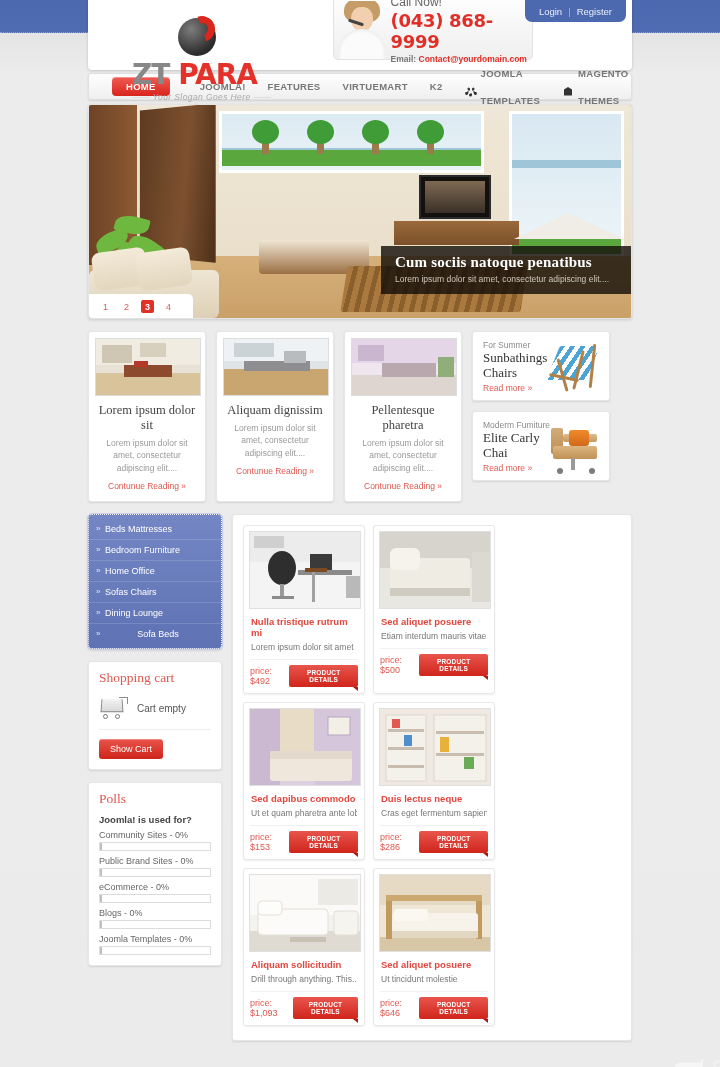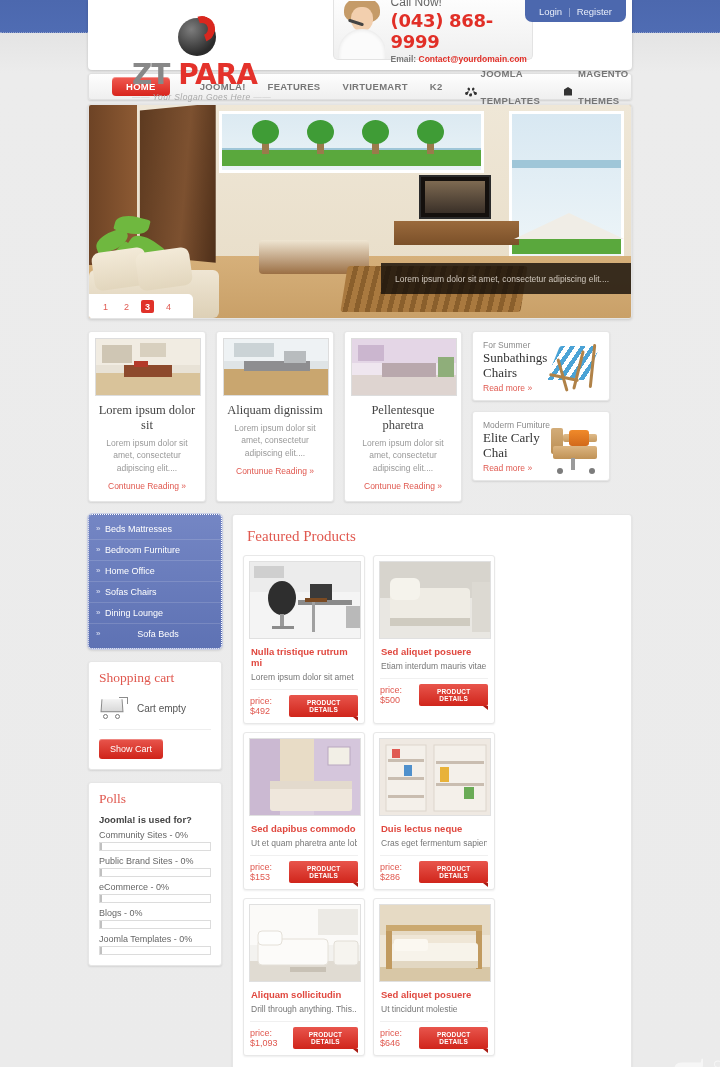--- a/index.html
+++ b/index.html
@@ -417,20 +417,21 @@
         <div class="sl-leaf" style="left:34px;top:28px;transform:rotate(35deg)"></div>
         <div class="sl-leaf" style="left:8px;top:40px;transform:rotate(-45deg)"></div>
       </div>
       <div class="sl-ottoman"></div>
       <div class="sl-sofa"></div>
       <div class="sl-pillow" style="left:4px"></div>
       <div class="sl-pillow" style="left:48px"></div>
       <div class="sl-table"></div>
     </div>
     <div class="sl-cap">
+      <h3>Cum sociis natoque penatibus</h3>
       <p>Lorem ipsum dolor sit amet, consectetur adipiscing elit....</p>
     </div>
     <div class="sl-pager">
       <span>1</span>
       <span>2</span>
       <span class="on">3</span>
       <span>4</span>
     </div>
   </div>
 
@@ -562,21 +563,20 @@
             <i></i>
           </div>
         <div class="polllbl">Joomla Templates - 0%</div>
         <div class="pollbar">
             <i></i>
           </div>
       </div>
     </div>
 
     <div class="featured">
-      <h3>Featured Products</h3>
       <div class="prodgrid">
 
         <div class="prod">
           <div class="pimg">
             <svg width="112" height="78" viewBox="0 0 112 78">
               <rect width="112" height="78" fill="#f4f4f4"></rect>
               <rect x="0" y="0" width="112" height="30" fill="#ececec"></rect>
               <rect x="4" y="4" width="30" height="12" fill="#cfcfcf"></rect>
               <rect x="60" y="22" width="22" height="16" fill="#3a3a3a"></rect>
               <rect x="48" y="38" width="54" height="5" fill="#8a8a8a"></rect>

